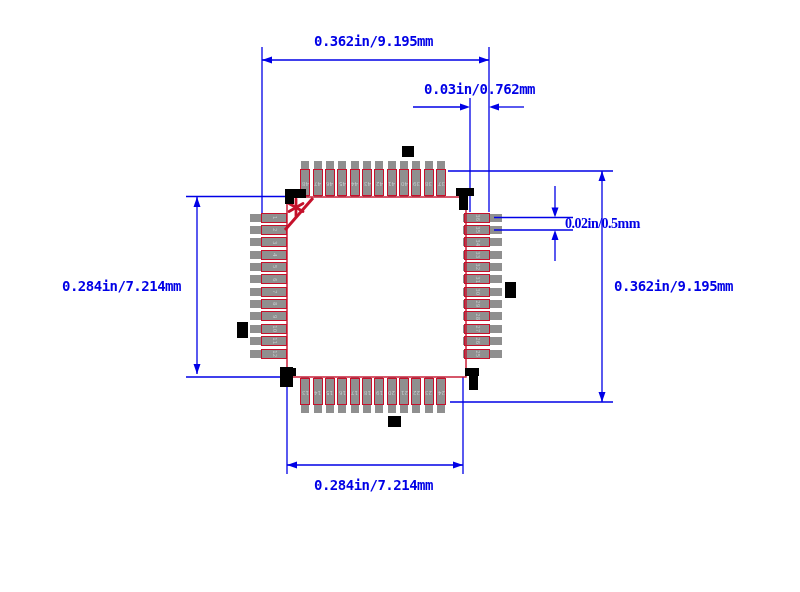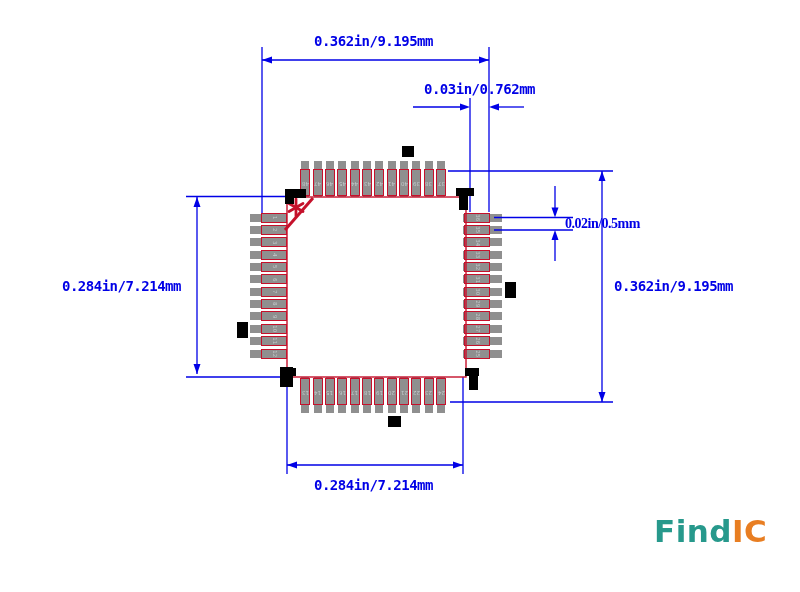--- a/index.html
+++ b/index.html
@@ -305,16 +305,15 @@
   </svg>
 
   <div class="dim-label" style="left:314px;top:33px;">0.362in/9.195mm</div>
   <div class="dim-label" style="left:424px;top:81px;">0.03in/0.762mm</div>
   <div class="dim-label" style="left:614px;top:278px;">0.362in/9.195mm</div>
   <div class="dim-label" style="left:565px;top:216px;font-family:Liberation Serif, serif;">0.02in/0.5mm</div>
   <div class="dim-label" style="left:62px;top:278px;">0.284in/7.214mm</div>
   <div class="dim-label" style="left:314px;top:477px;">0.284in/7.214mm</div>
 
   <div id="logo">
-    <div class="logo-main"><span class="logo-teal">Find</span><span class="logo-orange">IC</span></div>
   </div>
 
 </div>
 
 </body></html>

